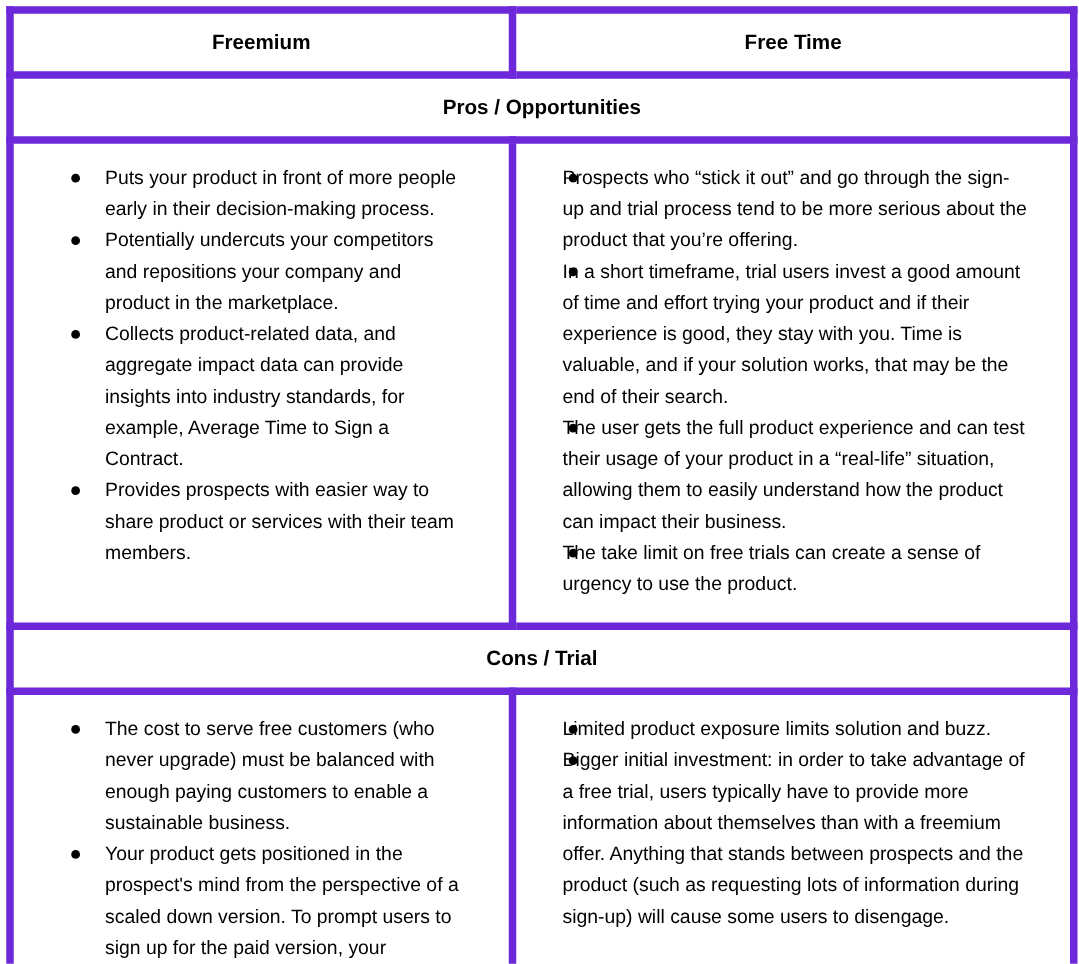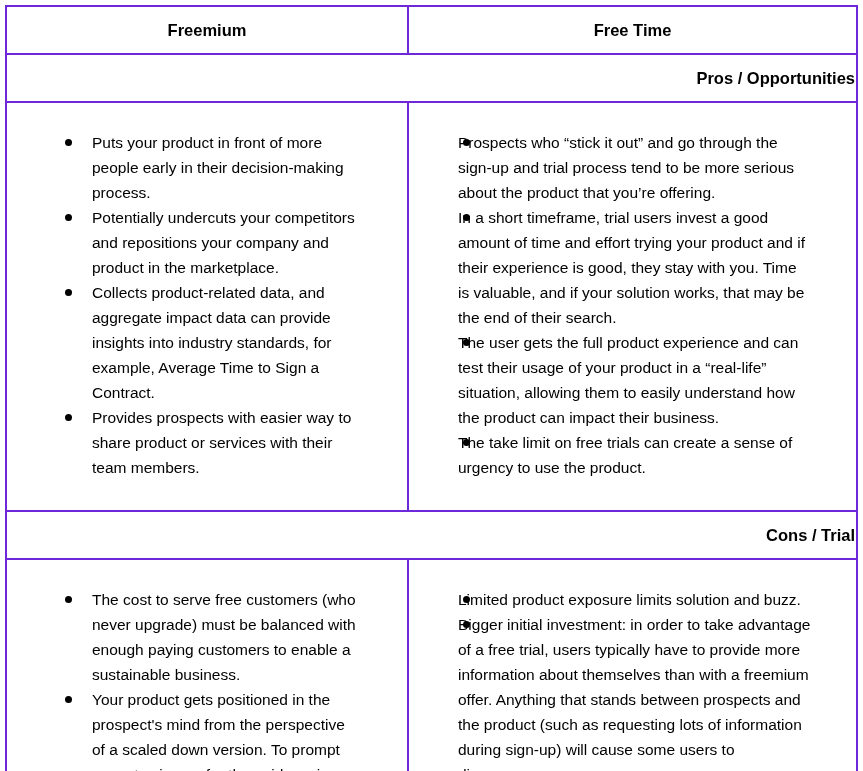--- a/index.html
+++ b/index.html
@@ -16,51 +16,51 @@
     padding: 5px 7px 5px 5px;
     background: #ffffff;
   }
   table.cmp {
     border-collapse: collapse;
     table-layout: fixed;
     width: 851px;
     height: 761px;
   }
   table.cmp td, table.cmp th {
-    border: 2px solid #6d28d9;
+    border: 6px solid #6d28d9;
     background: #ffffff;
     overflow: hidden;
   }
   .colhdr {
     height: 44px;
     text-align: center;
     vertical-align: middle;
     font-weight: bold;
     font-size: 16.5px;
     line-height: 25px;
   }
   .sechdr {
     height: 44px;
-    text-align: right;
+    text-align: center;
     vertical-align: middle;
     font-weight: bold;
     font-size: 16.5px;
     line-height: 25px;
   }
   .content-cell {
     vertical-align: top;
     font-size: 15.5px;
     line-height: 25px;
     padding-top: 11px;
     padding-bottom: 14px;
   }
   .row-pros-content { height: 345px; }
   .row-cons-content { height: 268px; }
   .content-cell ul {
-    margin: 16px;
+    margin: 4px;
     padding: 0;
     list-style: none;
   }
   .content-cell li {
     position: relative;
   }
   .bullet {
     position: absolute;
     top: 9px;
     width: 7px;

